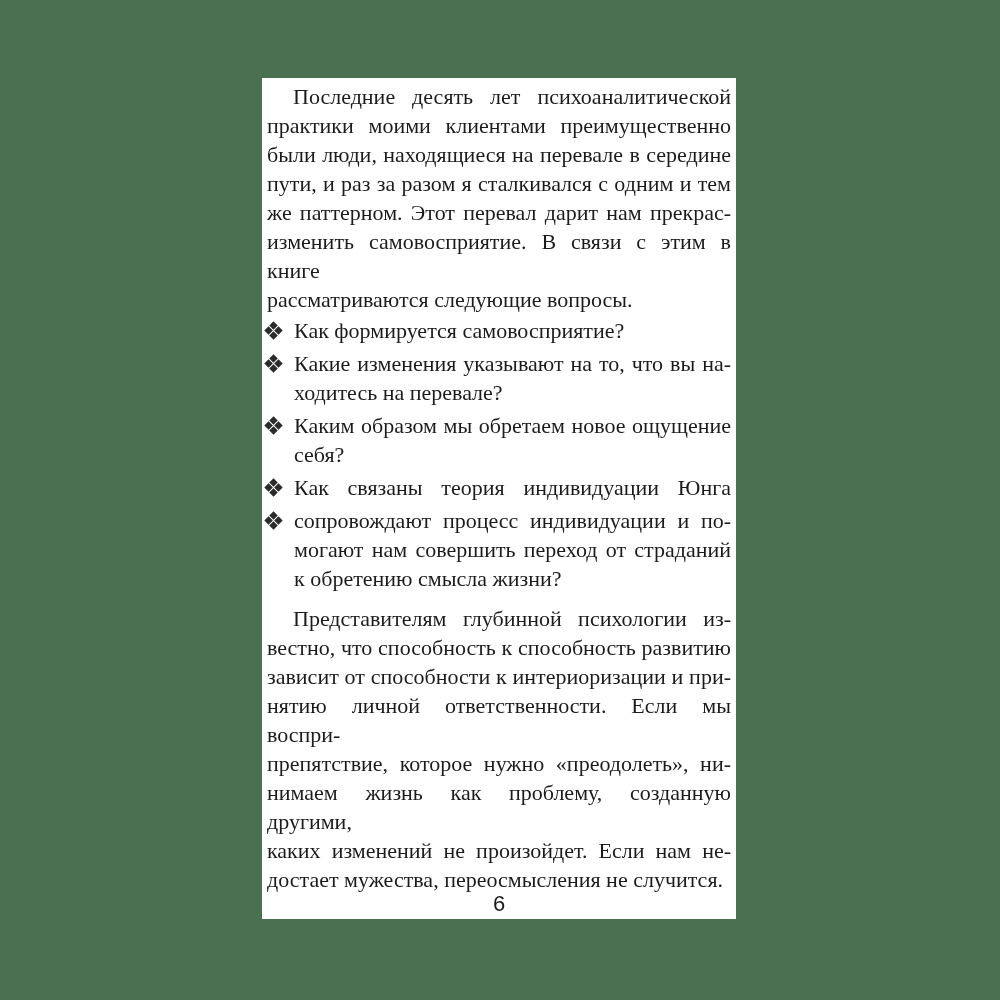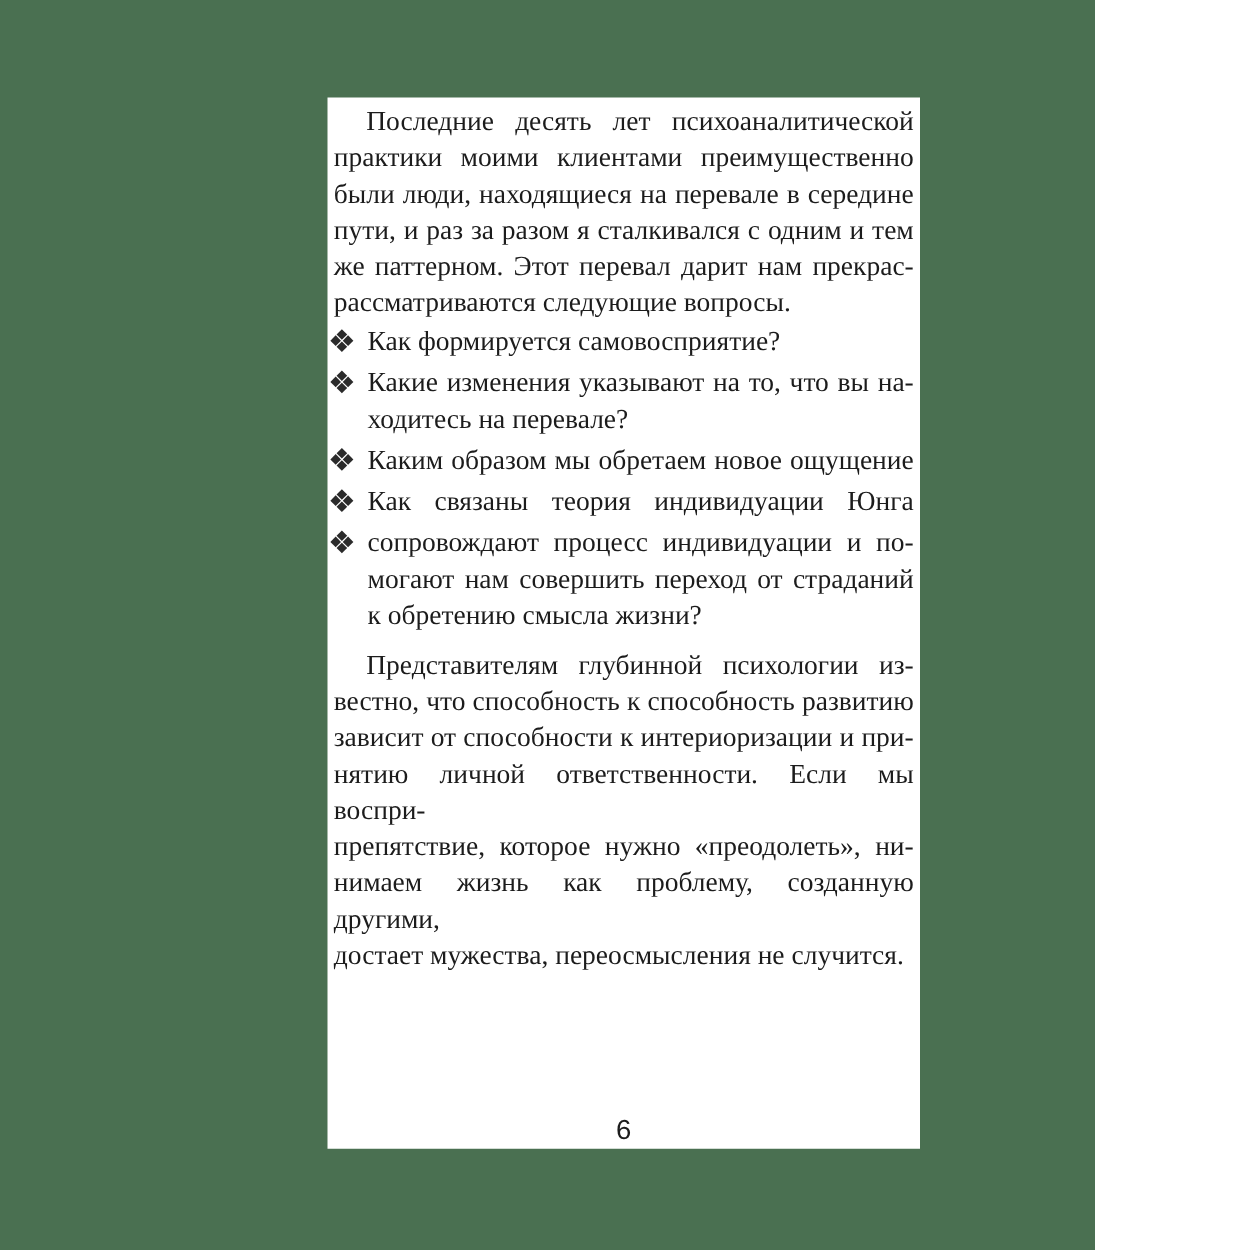--- a/index.html
+++ b/index.html
@@ -2,21 +2,21 @@
 <html><head>
 <meta charset="utf-8">
 <style>
   html, body {
     margin: 0; padding: 0;
     width: 1000px; height: 1000px;
     overflow: hidden;
   }
   .scene {
     position: relative;
-    width: 876px; height: 1000px;
+    width: 1000px; height: 1000px;
   }
   .page {
     position: absolute;
     left: 262px; top: 78px;
     width: 474px; height: 841px;
     box-sizing: border-box;
     padding: 4px 5px 0 5px;
     font-family: "Liberation Serif", "DejaVu Serif", serif;
   }
   .para .line {
@@ -68,20 +68,21 @@
 <body>
 
 <div class="scene" style="background: rgb(74, 112, 81);">
   <div class="page" style="background: rgb(255, 255, 255); color: rgb(28, 28, 28);">
     <div id="opening" class="para">
         <div class="line indent">Последние десять лет психоаналитической</div>
         <div class="line">практики моими клиентами преимущественно</div>
         <div class="line">были люди, находящиеся на перевале в середине</div>
         <div class="line">пути, и раз за разом я сталкивался с одним и тем</div>
         <div class="line">же паттерном. Этот перевал дарит нам прекрас-</div>
+        <div class="line">изменить самовосприятие. В связи с этим в книге</div>
         <div class="line last">рассматриваются следующие вопросы.</div>
       </div>
     <ul id="questions" class="q-list">
         <li class="q-item">
           <span class="q-marker">
             <span class="diamonds">
               <i></i>
               <i></i>
               <i></i>
               <i></i>
@@ -109,20 +110,21 @@
           <span class="q-marker">
             <span class="diamonds">
               <i></i>
               <i></i>
               <i></i>
               <i></i>
             </span>
           </span>
           <div class="q-lines">
             <div class="line">Каким образом мы обретаем новое ощущение</div>
+            <div class="line last">себя?</div>
           </div>
         </li>
         <li class="q-item">
           <span class="q-marker">
             <span class="diamonds">
               <i></i>
               <i></i>
               <i></i>
               <i></i>
             </span>
@@ -147,17 +149,18 @@
           </div>
         </li>
       </ul>
     <div id="closing" class="para closing">
         <div class="line indent">Представителям глубинной психологии из-</div>
         <div class="line">вестно, что способность к способность развитию</div>
         <div class="line">зависит от способности к интериоризации и при-</div>
         <div class="line">нятию личной ответственности. Если мы воспри-</div>
         <div class="line">препятствие, которое нужно «преодолеть», ни-</div>
         <div class="line">нимаем жизнь как проблему, созданную другими,</div>
+        <div class="line">каких изменений не произойдет. Если нам не-</div>
         <div class="line last">достает мужества, переосмысления не случится.</div>
       </div>
     <div class="page-number">6</div>
   </div>
 </div>
 
 </body></html>

